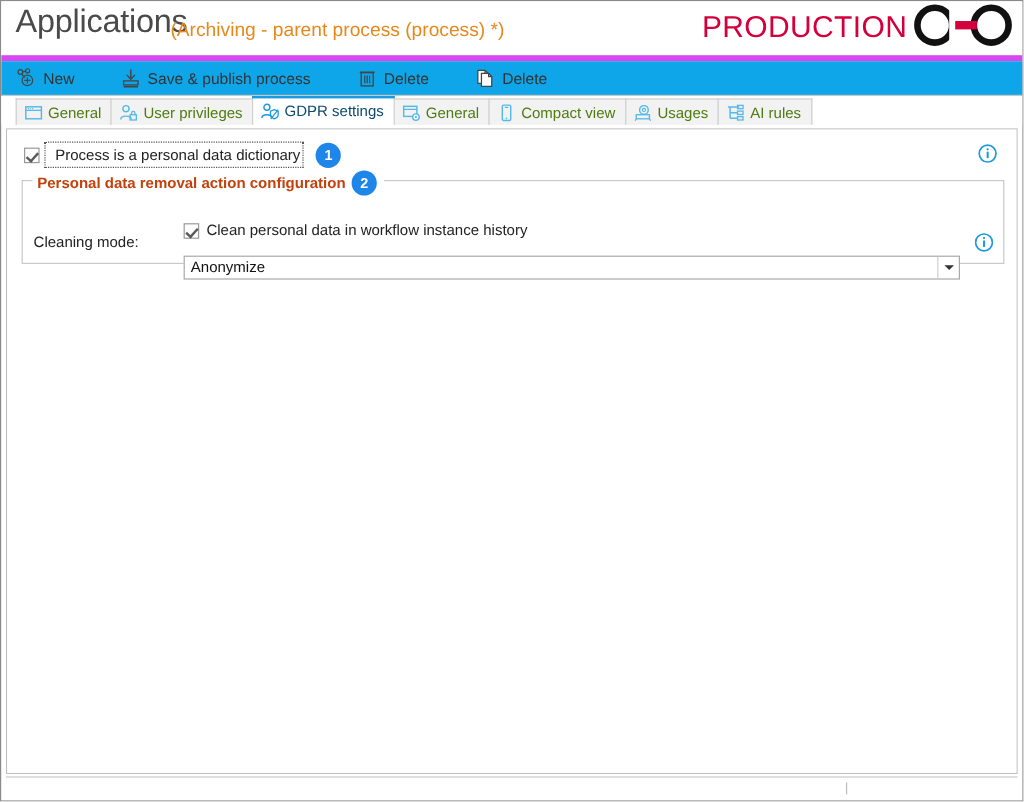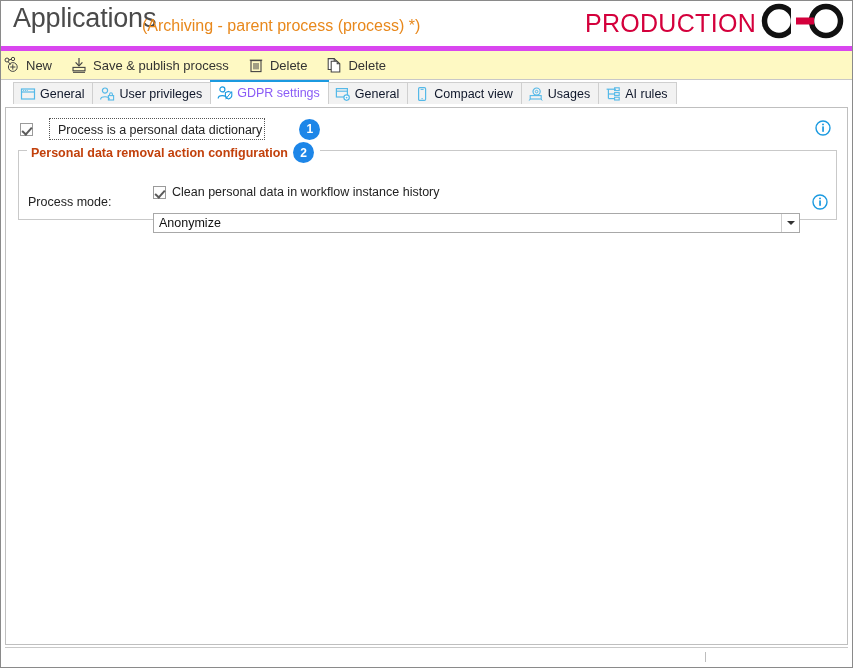--- a/index.html
+++ b/index.html
@@ -59,24 +59,26 @@
   }
   .brand-logo {
     margin-left: 2px;
     display: block;
   }
 
   
   .toolbar {
     position: relative;
     height: 28px;
-    background: #fef9c3;
+    background: #0ea5e9;
     border-bottom: 1px solid #c8c8c8;
     display: flex;
     align-items: center;
+    padding-left: 10px;
+    gap: 20px;
   }
   .tb-item {
     display: flex;
     align-items: center;
     height: 24px;
     margin-right: 14px;
     padding: 0 2px;
     cursor: default;
     user-select: none;
   }
@@ -129,24 +131,24 @@
     background: #1b9ae0;
   }
   .tab-icon {
     width: 16px; height: 16px;
     margin-right: 4px;
     display: block;
     flex: 0 0 auto;
   }
   .tab-label {
     font-size: 12.5px;
-    color: #0f172a;
+    color: #4d7c0f;
     white-space: nowrap;
   }
-  .tab.active .tab-label { color: #8b5cf6; }
+  .tab.active .tab-label { color: #0c4a6e; }
 
   
   .content-outer {
     position: absolute;
     left: 4px;
     right: 4px;
     top: 106px;
     bottom: 22px;
     box-sizing: border-box;
     border: 1px solid #bfbfbf;
@@ -158,21 +160,20 @@
     background: #ffffff;
   }
 
   
   .cb-row {
     position: absolute;
     left: 14px;
     top: 10px;
     display: flex;
     align-items: center;
-    gap: 12px;
   }
   .chk {
     width: 13px; height: 13px;
     box-sizing: border-box;
     border: 1px solid #9a9a9a;
     background: #fdfdfd;
     display: inline-block;
     position: relative;
     flex: 0 0 auto;
   }
@@ -519,21 +520,21 @@
       </span>
 
       <div class="groupbox">
 
         <div class="gb-legend">
           <span class="gb-legend-text">Personal data removal action configuration</span>
           <span class="badge">2</span>
         </div>
 
         <div class="field-row">
-          <span class="field-label">Process mode:</span>
+          <span class="field-label">Cleaning mode:</span>
           <span class="combo">
             <span class="combo-value">Anonymize</span>
             <span class="combo-arrow">
                 <i></i>
               </span>
           </span>
           <span style="width:12px"></span>
           <span class="info-icon" style="position:relative; right:auto; top:auto; flex:0 0 auto;">
             <svg width="16" height="16" viewBox="0 0 16 16" xmlns="http://www.w3.org/2000/svg">
               <circle cx="8" cy="8" r="7" fill="none" stroke="#1b9ae0" stroke-width="1.4"></circle>

